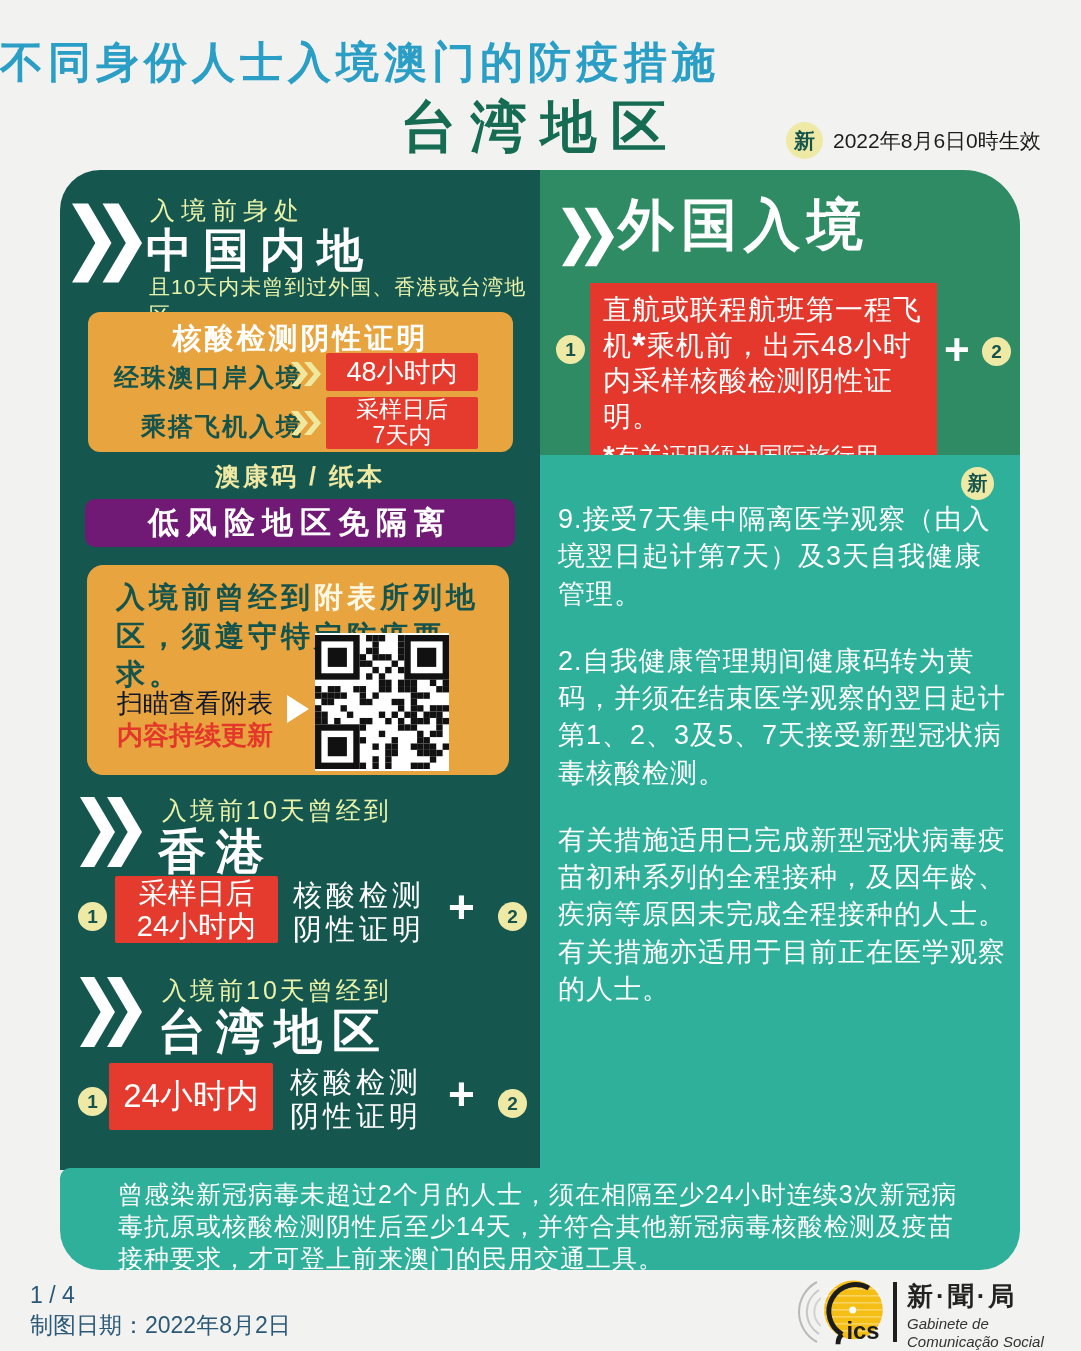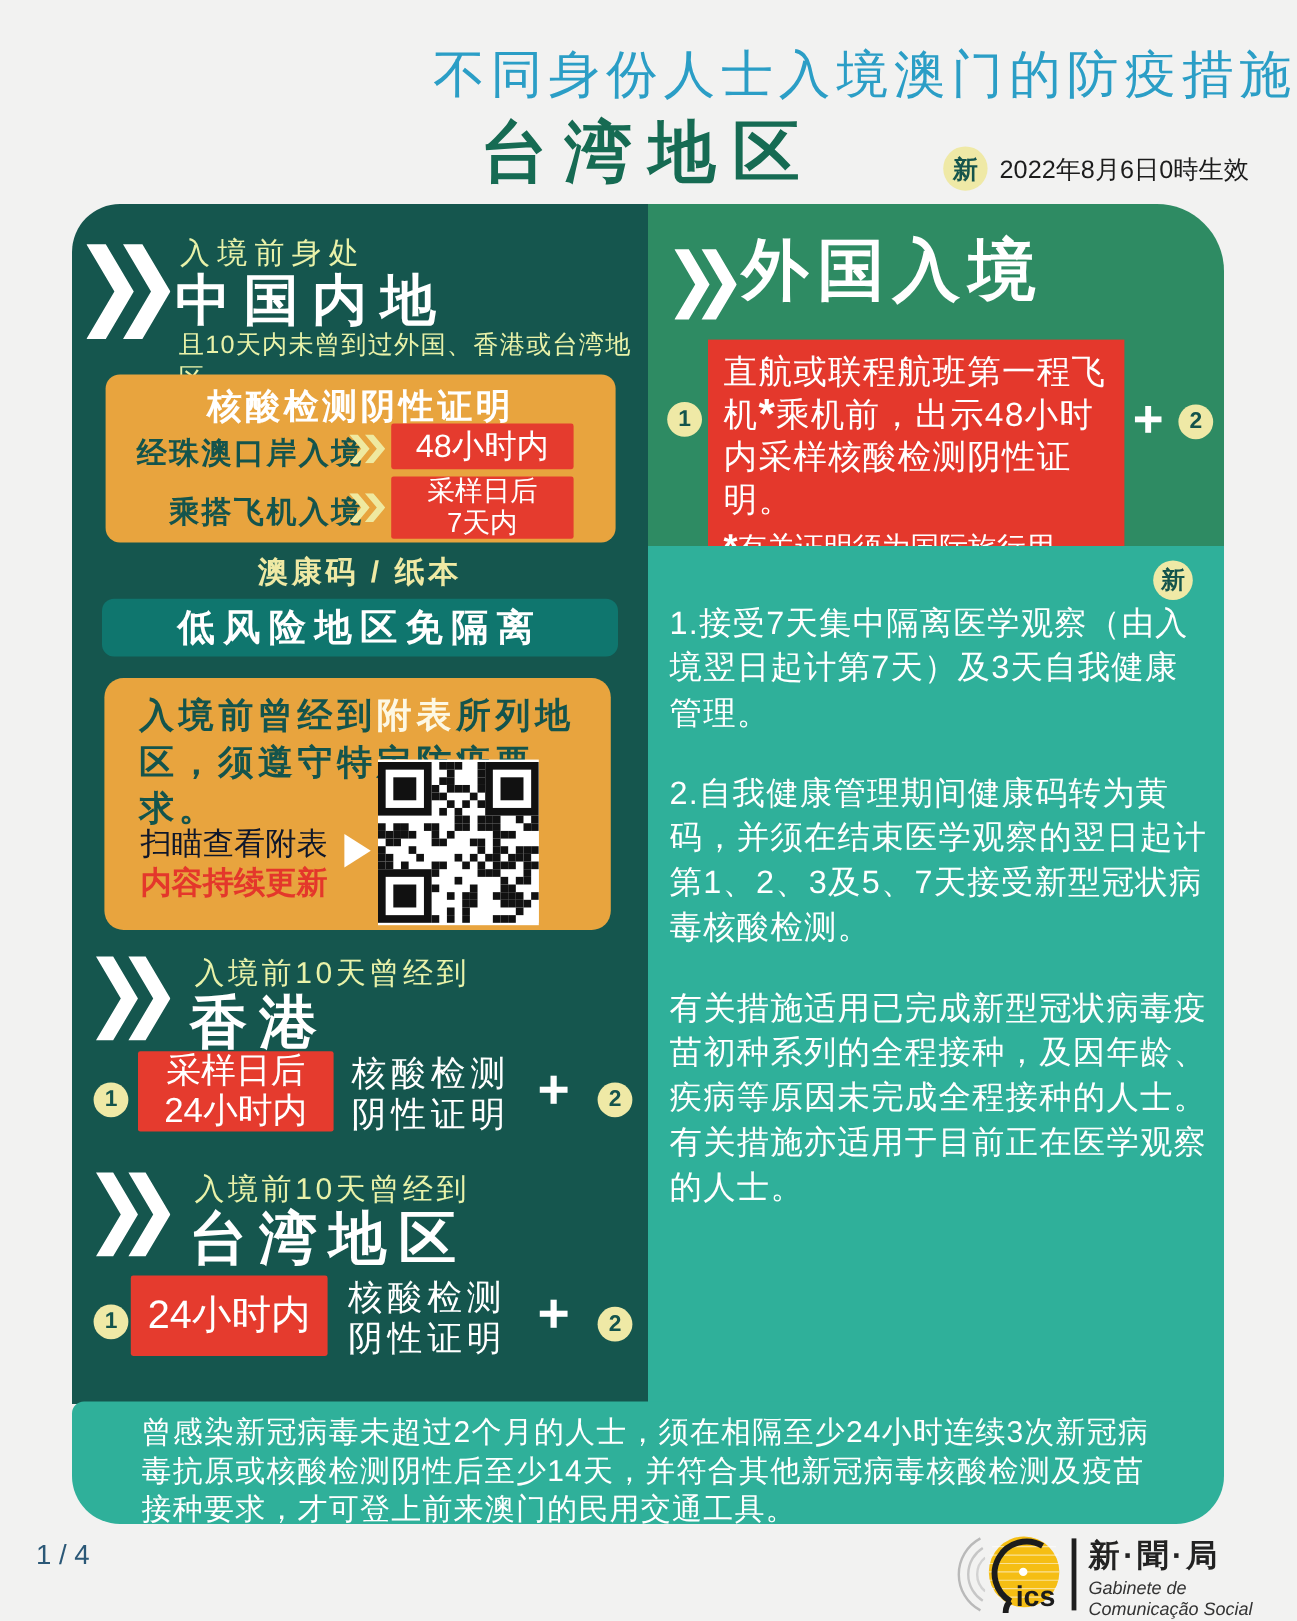--- a/index.html
+++ b/index.html
@@ -1,22 +1,22 @@
 <!DOCTYPE html>
 <html><head>
 <meta charset="utf-8">
 <style>
   html,body { margin:0; padding:0; background:#f2f2f1; }
   * { box-sizing:border-box; }
   body { font-family:"Liberation Sans","DejaVu Sans",sans-serif; }
   #stage { position:relative; width:1081px; height:1351px; background:#f2f2f1; overflow:hidden; }
 
   
-  .main-title { position:absolute; top:34px; left:0; width:100%; text-align:right;
-    font-size:43px; font-weight:normal; color:#2b9ec6; letter-spacing:5px; }
+  .main-title { position:absolute; top:34px; left:0; width:100%; text-align:left;
+    font-size:43px; font-weight:bold; color:#2b9ec6; letter-spacing:5px; }
   .sub-title { position:absolute; top:90px; left:0; width:100%; text-align:center;
     font-size:56px; font-weight:bold; color:#166b53; letter-spacing:14px; }
   .effective { position:absolute; top:122px; left:786px; display:flex; align-items:center; gap:10px; }
   .badge { display:flex; align-items:center; justify-content:center; border-radius:50%;
     background:#efe9a6; color:#14544c; font-weight:bold; }
   .badge.b-lg { width:37px; height:37px; font-size:21px; }
   .effective .eff-text { font-size:21px; color:#1c1c1c; }
 
   
   .left-panel  { position:absolute; left:60px; top:170px; width:480px; height:1000px;
@@ -50,21 +50,21 @@
   .nat-label { position:absolute; font-size:25px; font-weight:bold; color:#14544c; letter-spacing:2px; }
   .nat-chev  { position:absolute; width:30px; height:24px; }
   .red-box { position:absolute; background:#e53b2e; color:#fff; display:flex;
     align-items:center; justify-content:center; text-align:center; border-radius:2px; }
   .nat-red1 { left:238px; top:41px;  width:152px; height:38px; font-size:27px; }
   .nat-red2 { left:238px; top:85px;  width:152px; height:52px; font-size:23px; line-height:1.12; }
 
   .code-label { position:absolute; left:0; top:290px; width:480px; text-align:center;
     font-size:25px; font-weight:bold; color:#efe9a4; letter-spacing:3px; }
   .lowrisk { position:absolute; left:25px; top:329px; width:430px; height:48px;
-    background:#0f766e; border-radius:10px; display:flex; align-items:center; justify-content:center;
+    background:#701a75; border-radius:10px; display:flex; align-items:center; justify-content:center;
     color:#fff; font-size:31px; font-weight:bold; letter-spacing:7px; }
 
   .annex-box { position:absolute; left:27px; top:395px; width:422px; height:210px;
     background:#e8a43e; border-radius:16px; }
   .annex-text { position:absolute; left:29px; top:13px; width:372px; font-size:29px;
     font-weight:bold; color:#14544c; letter-spacing:4px; line-height:1.33; }
   .annex-text .hl { color:#fdf8e4; }
   .scan-label   { position:absolute; left:30px; top:121px; font-size:26px; color:#0f172a; }
   .update-label { position:absolute; left:30px; top:153px; font-size:26px; font-weight:bold; color:#e4372b; }
   .tri { position:absolute; left:200px; top:130px; width:0; height:0;
@@ -332,31 +332,32 @@
       <div class="fb-main"><span>直航或联程航班第一程飞机</span><span class="star">*</span><span>乘机前，出示48小时内采样核酸检测阴性证明。</span></div>
       <div class="fb-note"><span class="star">*</span><span>有关证明须为国际旅行用途。</span></div>
     </div>
     <div class="plus" style="left:404px; top:158px; font-size:44px;">+</div>
     <span class="num" style="position:absolute; left:442px; top:167px;">2</span>
   </div>
 
   <div class="right-bottom">
     <span class="badge new-badge-2">新</span>
     <div class="rb-content">
-      <p>1.接受7天集中隔离医学观察（由入境翌日起计第7天）及3天自我健康管理。</p>
+      <p>9.接受7天集中隔离医学观察（由入境翌日起计第7天）及3天自我健康管理。</p>
       <p>2.自我健康管理期间健康码转为黄码，并须在结束医学观察的翌日起计第1、2、3及5、7天接受新型冠状病毒核酸检测。</p>
       <p>有关措施适用已完成新型冠状病毒疫苗初种系列的全程接种，及因年龄、疾病等原因未完成全程接种的人士。有关措施亦适用于目前正在医学观察的人士。</p>
     </div>
   </div>
 
   <div class="bottom-band">
     <div class="band-note">曾感染新冠病毒未超过2个月的人士，须在相隔至少24小时连续3次新冠病毒抗原或核酸检测阴性后至少14天，并符合其他新冠病毒核酸检测及疫苗接种要求，才可登上前来澳门的民用交通工具。</div>
   </div>
 
   <div class="footer-page">1 / 4</div>
+  <div class="footer-date">制图日期：2022年8月2日</div>
 
   <div class="logo">
     <svg class="logo-arcs" width="26" height="64" viewBox="0 0 26 64">
       <path d="M22,2 A34,34 0 0 0 22,62" fill="none" stroke="#b9b9b9" stroke-width="2"></path>
       <path d="M24,10 A26,26 0 0 0 24,54" fill="none" stroke="#c6c6c6" stroke-width="2"></path>
       <path d="M26,18 A18,18 0 0 0 26,46" fill="none" stroke="#d2d2d2" stroke-width="2"></path>
     </svg>
     <svg class="logo-mark" viewBox="0 0 100 100">
       <circle cx="52" cy="47" r="42" fill="#f5be14"></circle>
       <g stroke="#fff" stroke-width="1.4" opacity="0.55">

